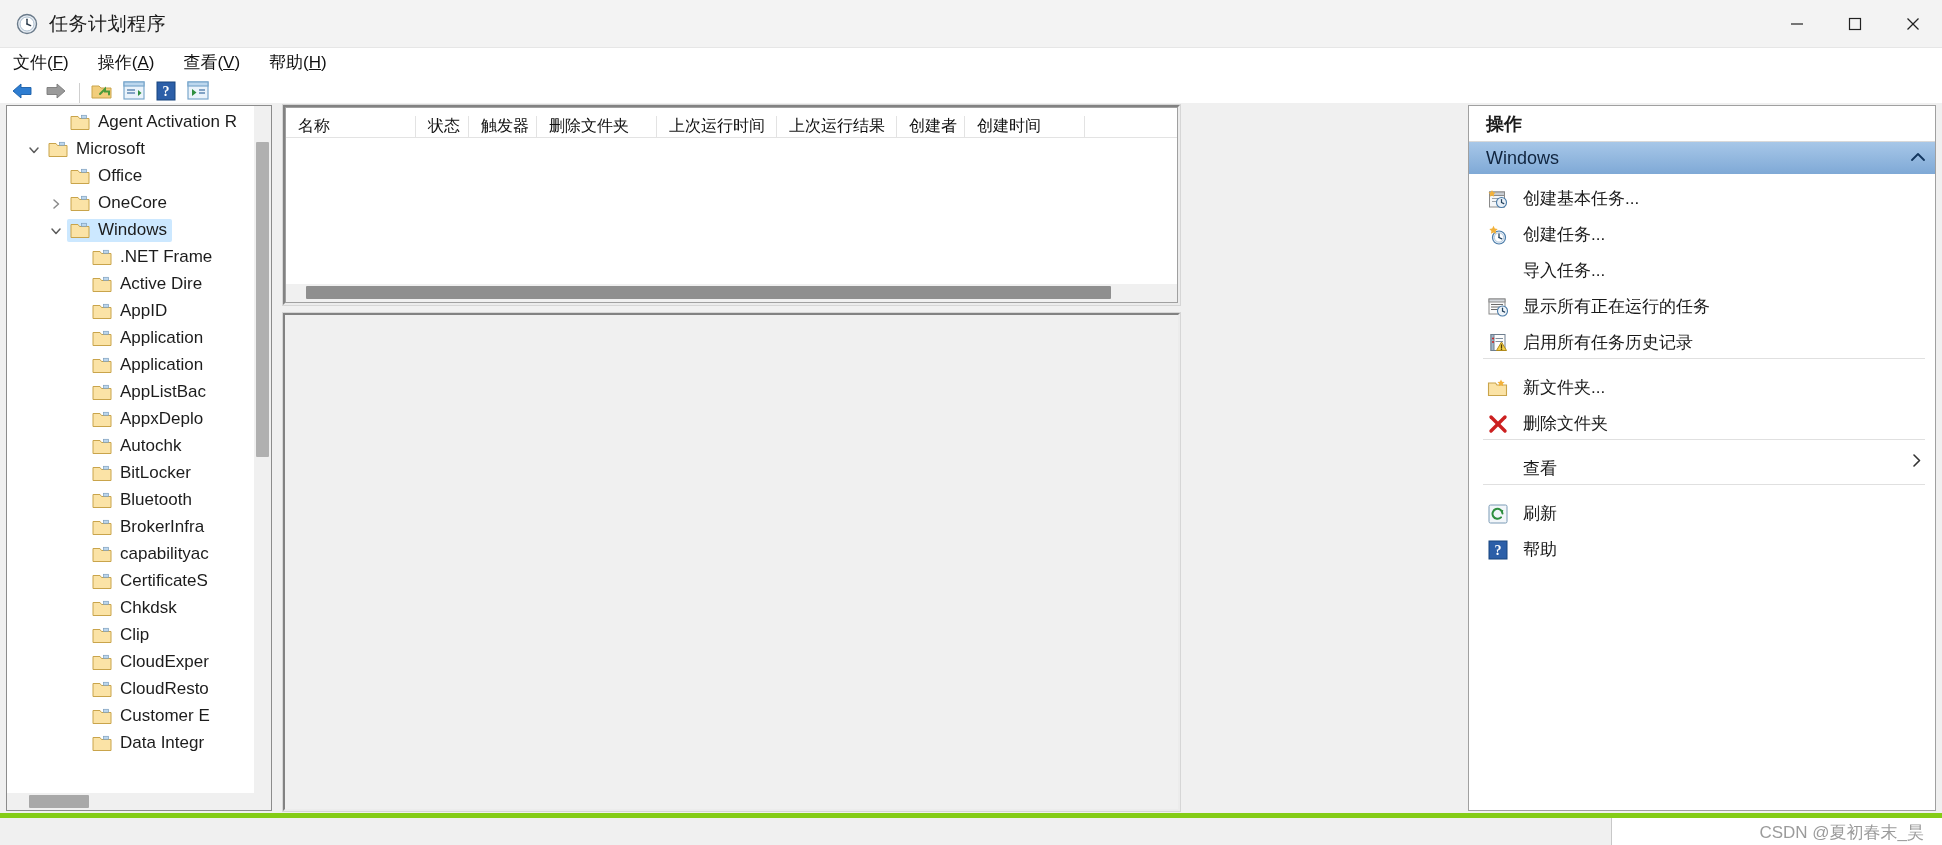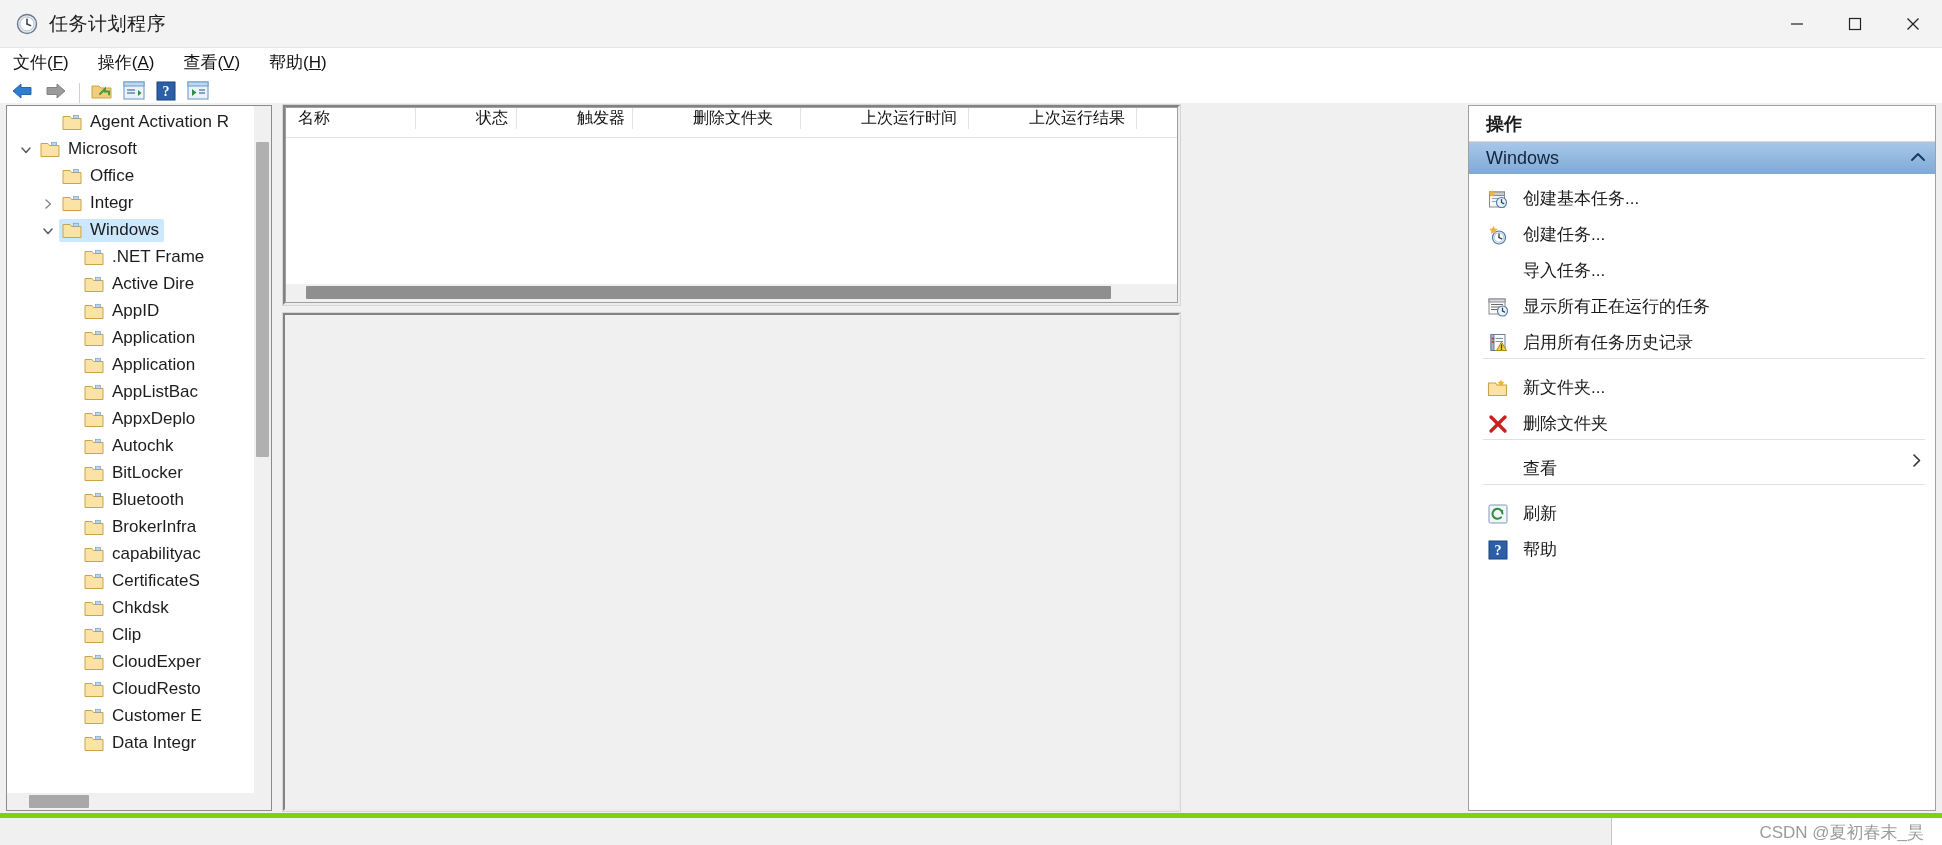--- a/index.html
+++ b/index.html
@@ -82,21 +82,21 @@
     border: 1px solid #8c8c8c;
     overflow: hidden;
   }
   .tree-inner {
     position: absolute; left: 0; top: 3px; right: 17px; bottom: 17px;
     overflow: hidden;
   }
   .tree-row {
     height: 27px; display: flex; align-items: center;
     white-space: nowrap; cursor: default;
-    padding-left: 8px;
+    padding-left: 16px;
   }
   .tree-row .twisty {
     width: 22px; flex: 0 0 22px; display: flex;
     align-items: center; justify-content: center;
     color: #6d6d6d;
   }
   .tree-row .twisty svg { display: block; }
   .tree-label-wrap {
     display: inline-flex; align-items: center; gap: 8px;
     padding: 1px 5px 2px 3px; border-radius: 2px;
@@ -137,22 +137,22 @@
     position: absolute; left: 0; top: 0; width: 897px; height: 200px;
     background: #ffffff;
     border: 2px solid; border-color: #828282 #ececec #ececec #828282;
     outline: 1px solid #d6d6d6;
   }
   .list-pane-inner {
     position: absolute; inset: 0; border: 1px solid #a0a0a0;
     background: #fff; overflow: hidden;
   }
   .col-header {
-    display: flex; height: 30px; align-items: flex-start;
-    background: #ffffff; border-bottom: 1px solid #e3e3e3; gap: 48px;
+    display: flex; height: 30px; align-items: flex-end;
+    background: #ffffff; border-bottom: 1px solid #e3e3e3;
   }
   .col-cell {
     display: flex; align-items: center;
     font-size: 16px; color: #111;
     border-right: 1px solid #e3e3e3;
     padding-left: 12px; white-space: nowrap;
     cursor: default;
   }
   .list-body { position: absolute; left:0; right:0; top:31px; bottom:19px; background:#fff; }
   .list-hscroll {
@@ -395,21 +395,21 @@
                 <path d="M4 2 L8.5 6 L4 10" fill="none" stroke="#8a8a8a" stroke-width="1.5" stroke-linecap="round" stroke-linejoin="round"></path>
               </svg>
             </span>
             <span class="tree-label-wrap">
               <span style="display: inline-flex;">
                 <svg class="folder-ico" viewBox="0 0 20 17" width="20" height="17">
                   <path d="M1 2.5 L1 15.5 L19 15.5 L19 4.5 L9.5 4.5 L8 2.5 Z" fill="#fbe3a6" stroke="#c9a44b" stroke-width="1"></path>
                   <rect x="11.5" y="1.3" width="5" height="3" fill="#bcd7ee" stroke="#7d9fbd" stroke-width="0.7"></rect>
                 </svg>
               </span>
-              <span class="tree-label">Integr</span>
+              <span class="tree-label">OneCore</span>
             </span>
           </div>
           <div class="tree-row selected">
             <span style="width: 22px; flex: 0 0 auto;"></span>
             <span class="twisty">
               <svg width="12" height="12" viewBox="0 0 12 12">
                 <path d="M2 4 L6 8.5 L10 4" fill="none" stroke="#5c5c5c" stroke-width="1.5" stroke-linecap="round" stroke-linejoin="round"></path>
               </svg>
             </span>
             <span class="tree-label-wrap">

